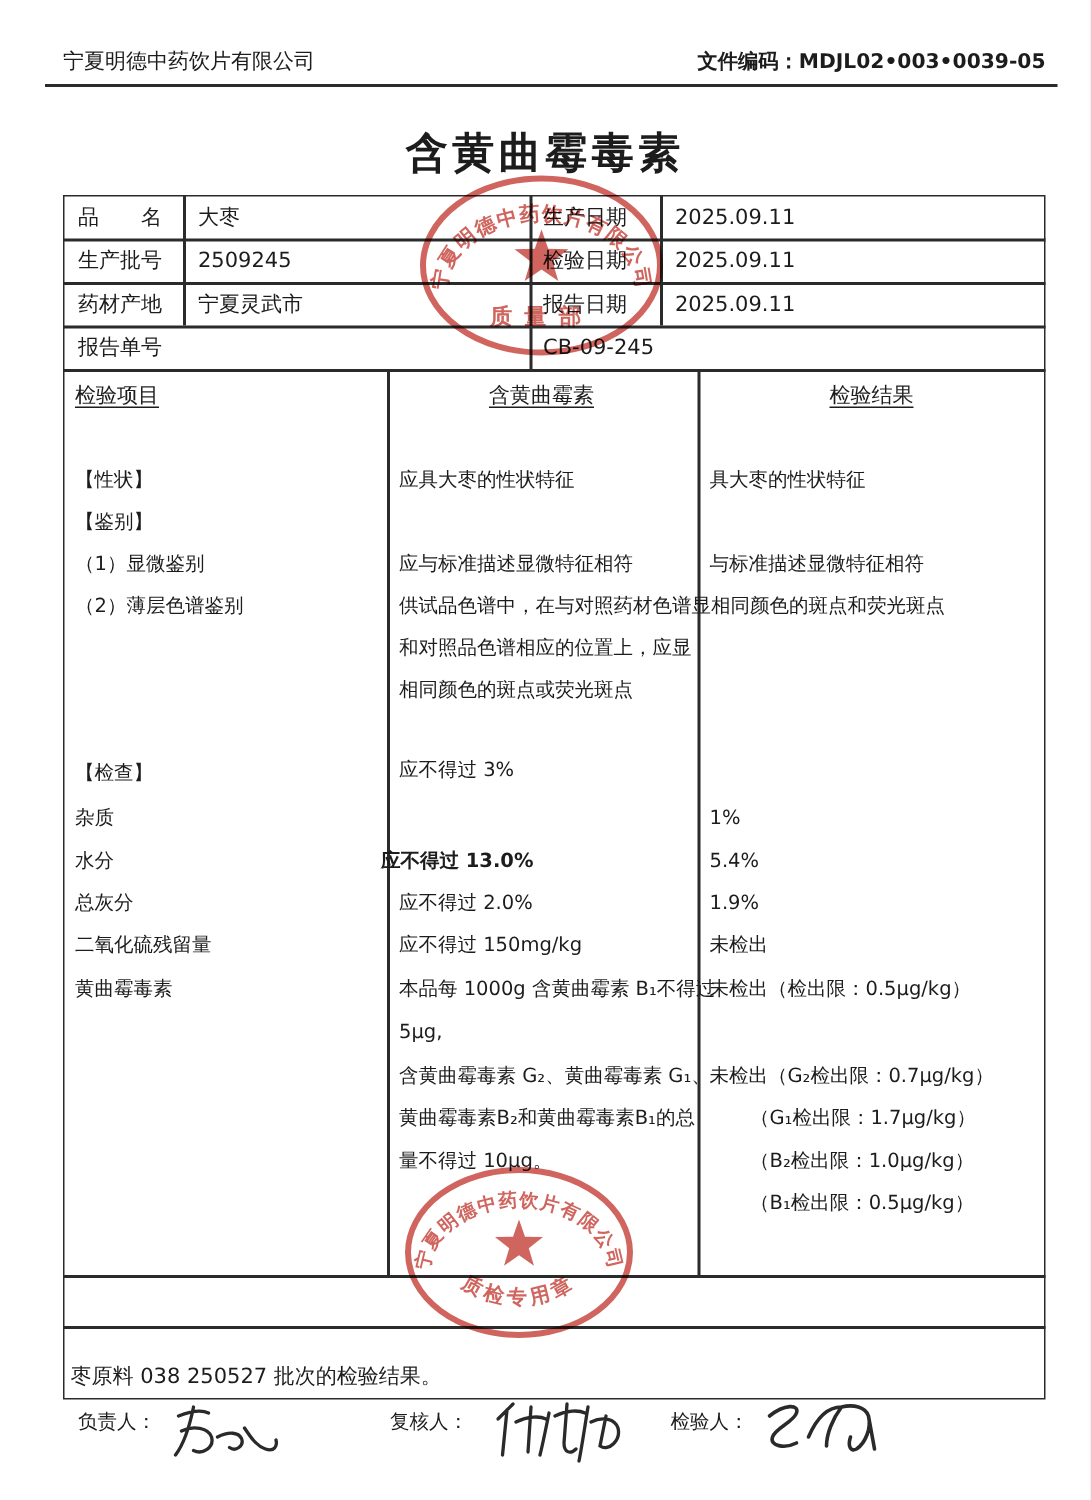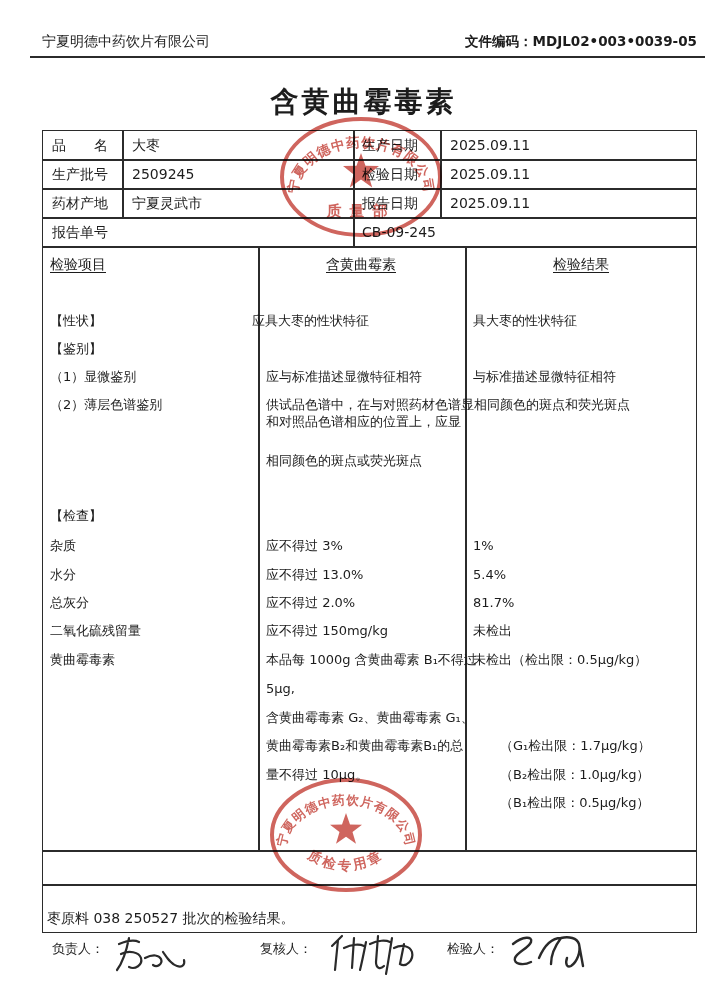--- a/index.html
+++ b/index.html
@@ -75,43 +75,44 @@
   <div class="t" style="left:50px;top:340px;">【鉴别】</div>
   <div class="t" style="left:50px;top:368px;">（1）显微鉴别</div>
   <div class="t" style="left:50px;top:396px;">（2）薄层色谱鉴别</div>
   <div class="t" style="left:50px;top:507px;">【检查】</div>
   <div class="t" style="left:50px;top:537px;">杂质</div>
   <div class="t" style="left:50px;top:566px;">水分</div>
   <div class="t" style="left:50px;top:594px;">总灰分</div>
   <div class="t" style="left:50px;top:622px;">二氧化硫残留量</div>
   <div class="t" style="left:50px;top:651px;">黄曲霉毒素</div>
 
-  <div class="t" style="left:252px;top:312px;text-align:right;">应具大枣的性状特征</div>
+  <div class="t" style="left:266px;top:312px;text-align:right;">应具大枣的性状特征</div>
   <div class="t" style="left:266px;top:368px;">应与标准描述显微特征相符</div>
   <div class="t" style="left:266px;top:396px;">供试品色谱中，在与对照药材色谱</div>
-  <div class="t" style="left:266px;top:413px;text-align:right;">和对照品色谱相应的位置上，应显</div>
+  <div class="t" style="left:266px;top:424px;text-align:right;">和对照品色谱相应的位置上，应显</div>
   <div class="t" style="left:266px;top:452px;">相同颜色的斑点或荧光斑点</div>
-  <div class="t" style="left:266px;top:537px;">应不得过 3%</div>
-  <div class="t" style="left:266px;top:566px;">应不得过 13.0%</div>
+  <div class="t" style="left:266px;top:505px;">应不得过 3%</div>
+  <div class="t" style="left:254px;top:566px;font-weight:bold;">应不得过 13.0%</div>
   <div class="t" style="left:266px;top:594px;">应不得过 2.0%</div>
   <div class="t" style="left:266px;top:622px;">应不得过 150mg/kg</div>
   <div class="t" style="left:266px;top:651px;">本品每 1000g 含黄曲霉素 B₁不得过</div>
   <div class="t" style="left:266px;top:680px;">5μg,</div>
   <div class="t" style="left:266px;top:709px;">含黄曲霉毒素 G₂、黄曲霉毒素 G₁、</div>
   <div class="t" style="left:266px;top:737px;">黄曲霉毒素B₂和黄曲霉毒素B₁的总</div>
   <div class="t" style="left:266px;top:766px;">量不得过 10μg。</div>
 
   <div class="t" style="left:473px;top:312px;">具大枣的性状特征</div>
   <div class="t" style="left:473px;top:368px;">与标准描述显微特征相符</div>
   <div class="t" style="left:461px;top:396px;">显相同颜色的斑点和荧光斑点</div>
   <div class="t" style="left:473px;top:537px;">1%</div>
   <div class="t" style="left:473px;top:566px;">5.4%</div>
-  <div class="t" style="left:473px;top:594px;">81.7%</div>
+  <div class="t" style="left:473px;top:594px;">1.9%</div>
   <div class="t" style="left:473px;top:622px;">未检出</div>
   <div class="t" style="left:473px;top:651px;">未检出（检出限：0.5μg/kg）</div>
+  <div class="t" style="left:473px;top:709px;">未检出（G₂检出限：0.7μg/kg）</div>
   <div class="t" style="left:500px;top:737px;">（G₁检出限：1.7μg/kg）</div>
   <div class="t" style="left:500px;top:766px;">（B₂检出限：1.0μg/kg）</div>
   <div class="t" style="left:500px;top:794px;">（B₁检出限：0.5μg/kg）</div>
 
 
   <div class="t info-t" style="left:47px;top:910px;">枣原料 038 250527 批次的检验结果。</div>
 
   <div class="t" style="left:52px;top:940px;">负责人：</div>
   <div class="t" style="left:260px;top:940px;">复核人：</div>
   <div class="t" style="left:447px;top:940px;">检验人：</div>

